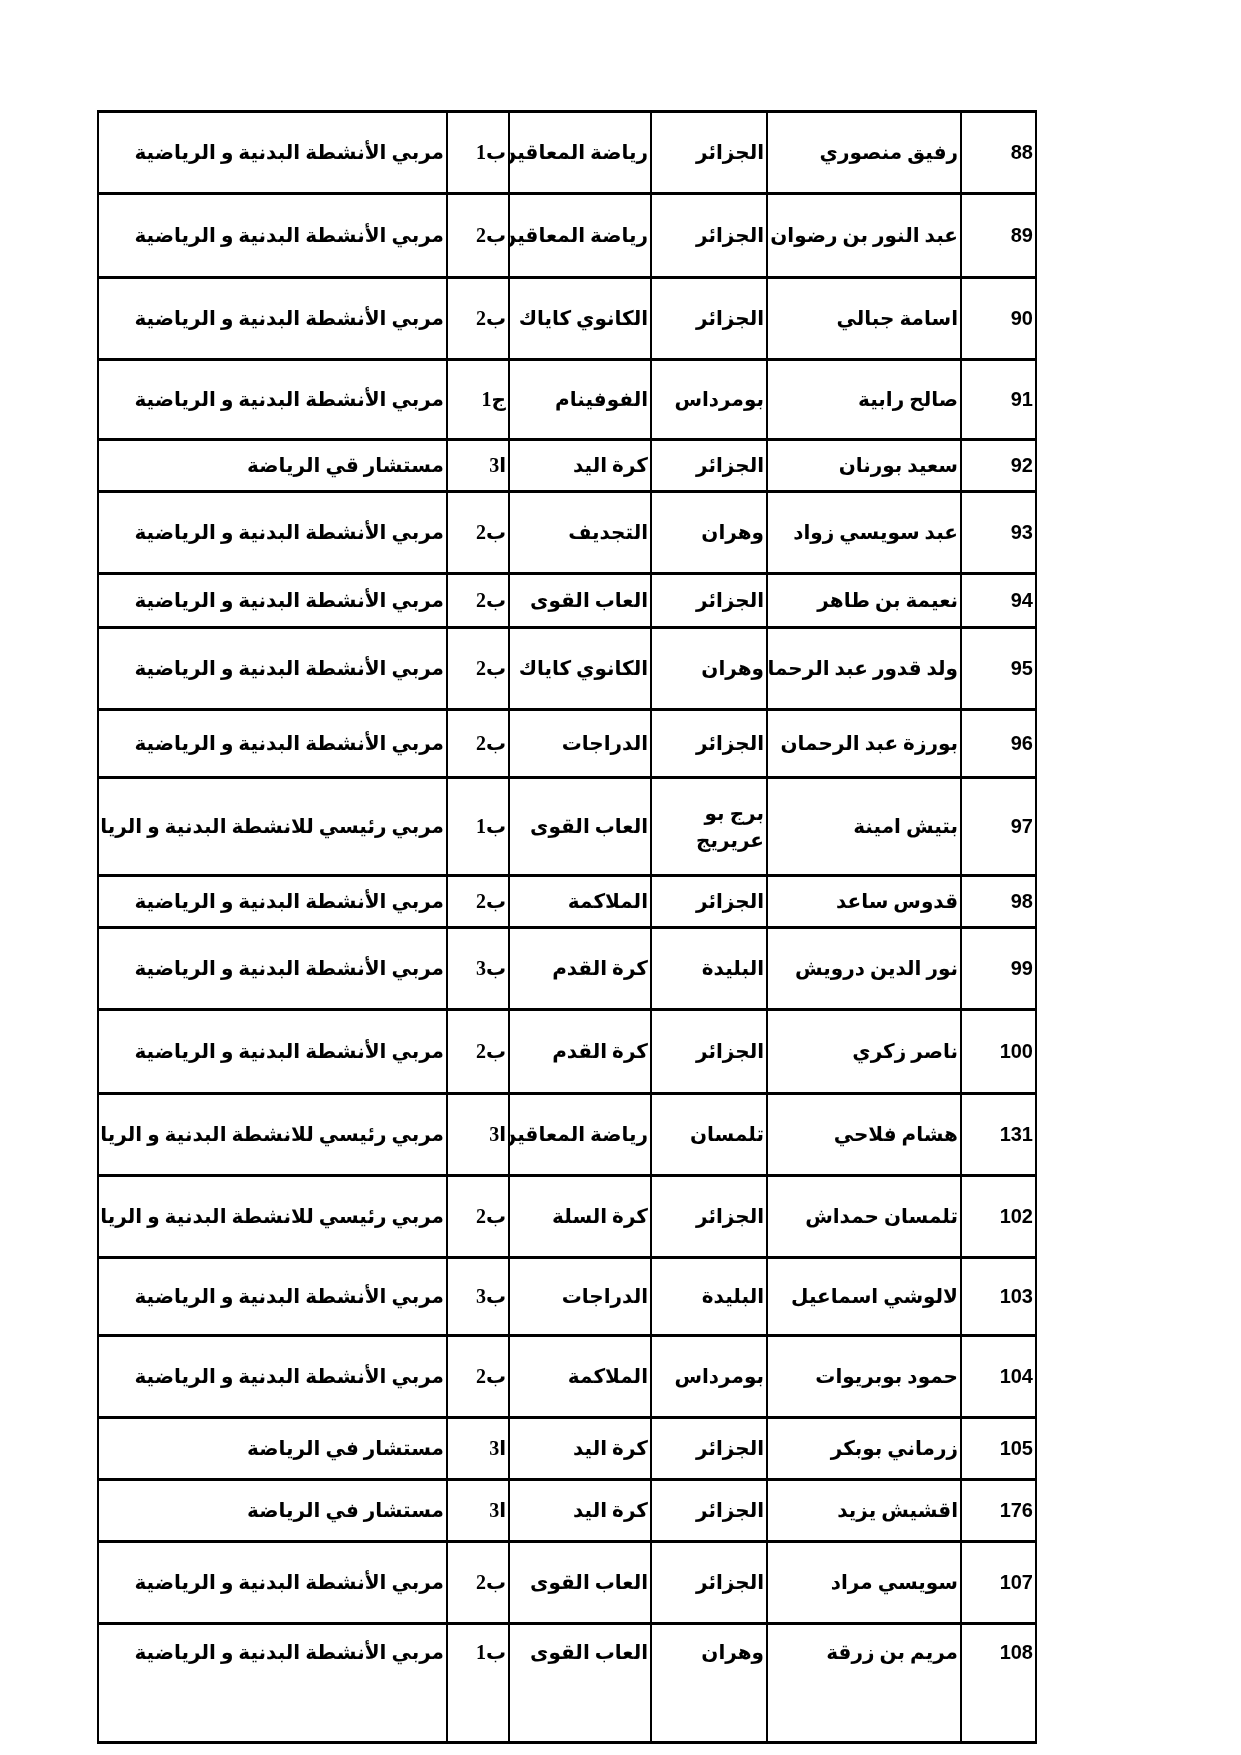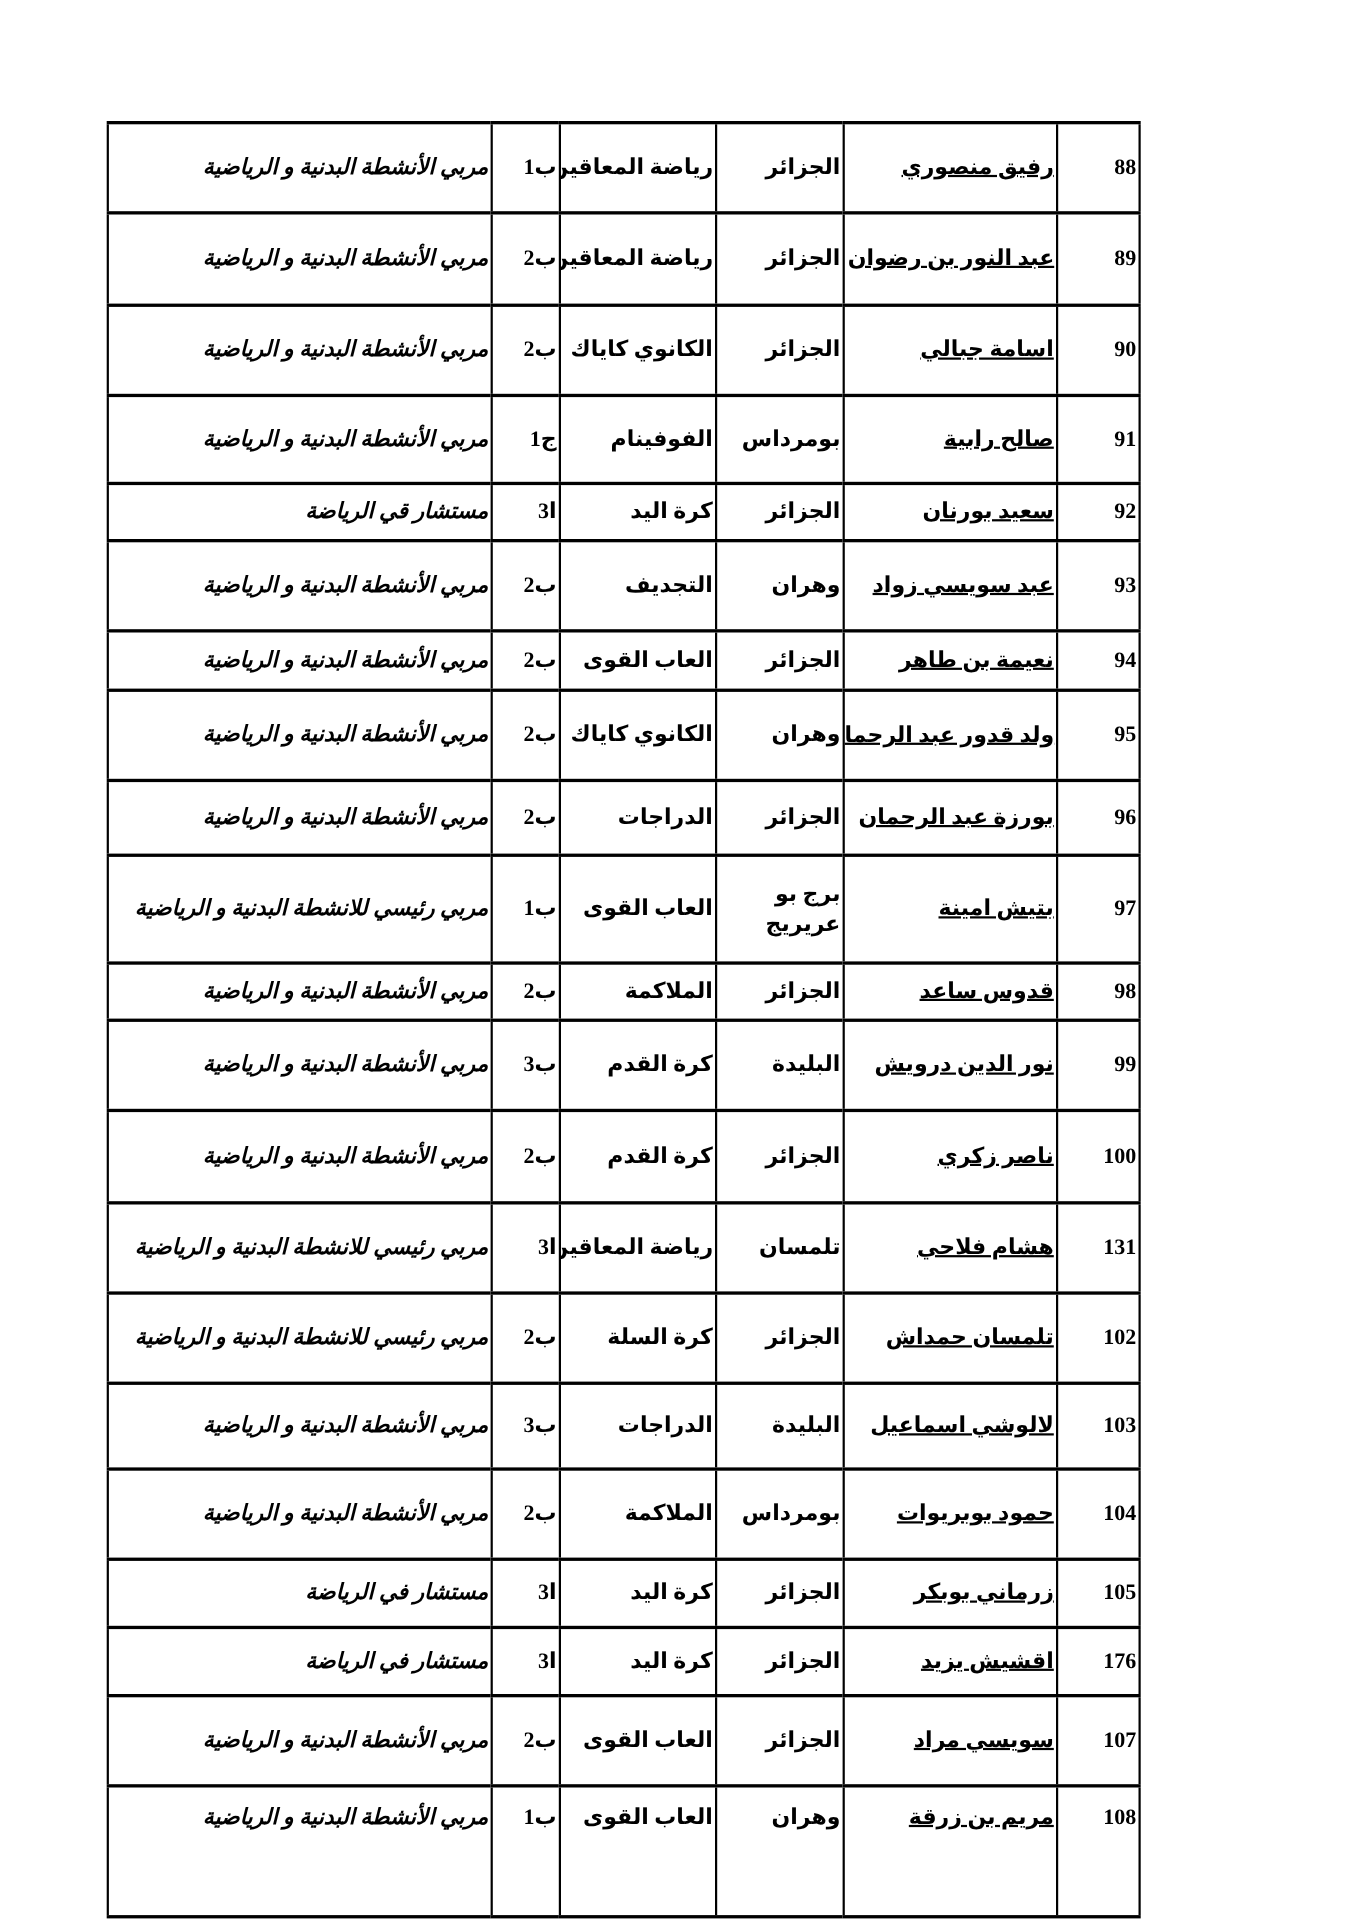--- a/index.html
+++ b/index.html
@@ -33,26 +33,26 @@
     font-weight: bold;
     font-size: 20px;
     line-height: 1.35;
     color: #000000;
     padding: 2px 2px 2px 4px;
     text-align: right;
     overflow: hidden;
   }
   
   td.c-num   { width: 67px;  text-align: center; font-size: 30px; line-height: 1.1;
-               font-family: Liberation Serif, serif; }
-  td.c-name  { width: 186px; white-space: nowrap; text-decoration: underline; }
+               font-family: Liberation Sans, sans-serif; }
+  td.c-name  { width: 186px; white-space: nowrap; }
   td.c-city  { width: 108px; }
   td.c-sport { width: 134px; white-space: nowrap; }
   td.c-grade { width: 54px;  white-space: nowrap; }
-  td.c-job   { white-space: nowrap; font-style: italic; }
+  td.c-job   { white-space: nowrap; }
   
   tbody tr:nth-child(1)  td { height: 75px; }
   tbody tr:nth-child(2)  td { height: 77px; }
   tbody tr:nth-child(3)  td { height: 75px; }
   tbody tr:nth-child(4)  td { height: 73px; }
   tbody tr:nth-child(5)  td { height: 45px; padding-left: 24px; }
   tbody tr:nth-child(6)  td { height: 75px; }
   tbody tr:nth-child(7)  td { height: 47px; }
   tbody tr:nth-child(8)  td { height: 75px; }
   tbody tr:nth-child(9)  td { height: 61px; }

